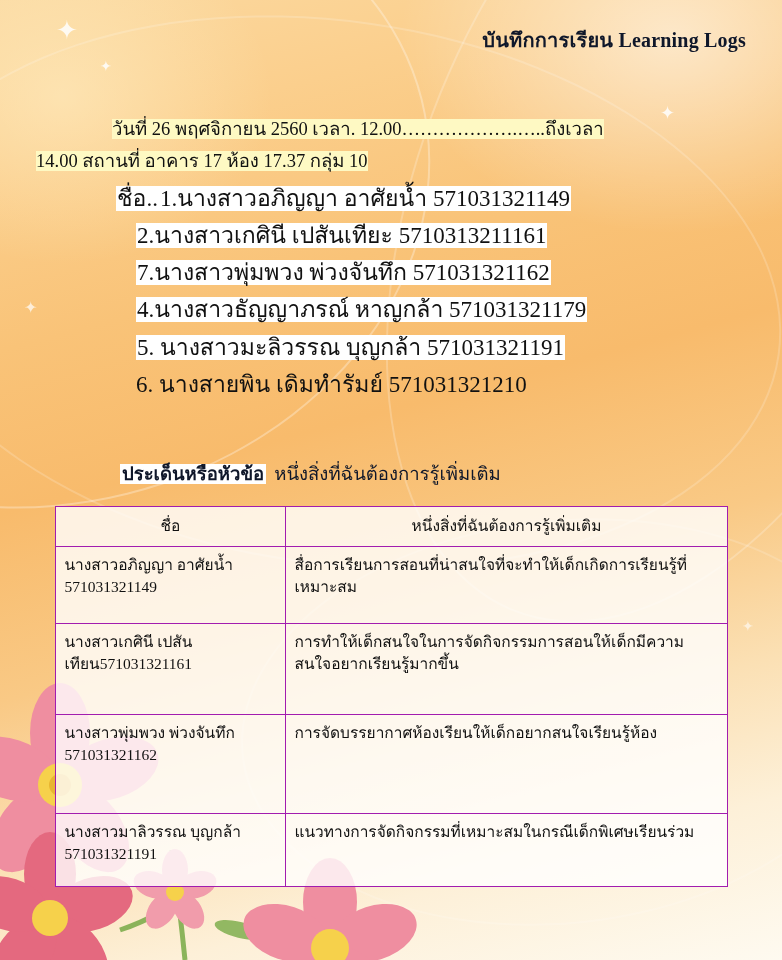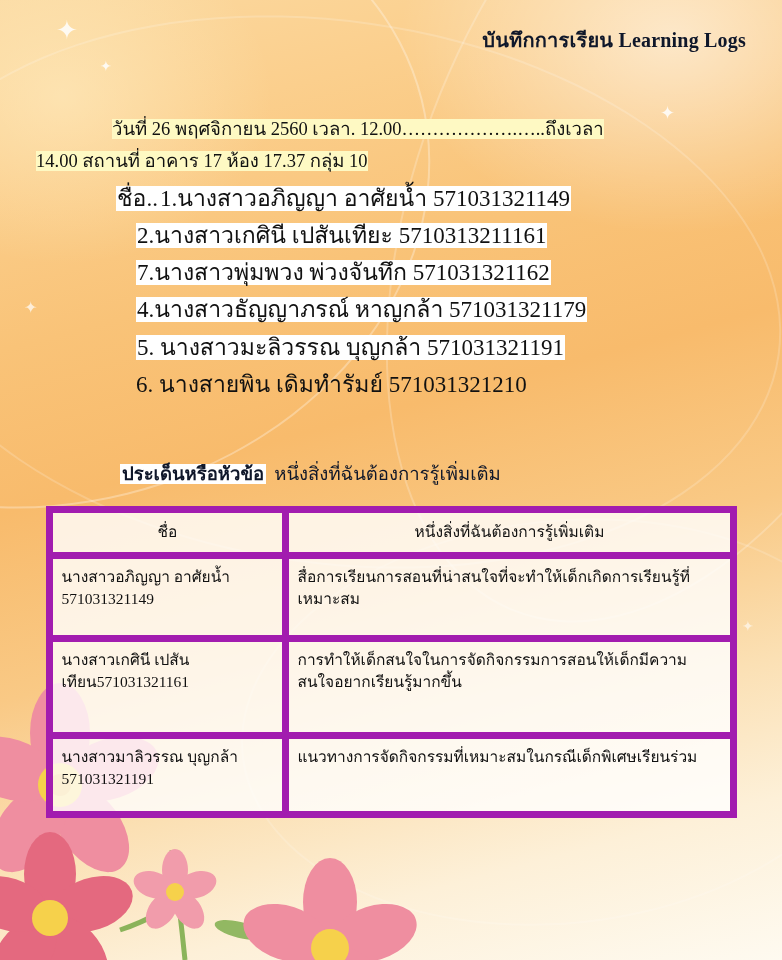--- a/index.html
+++ b/index.html
@@ -110,21 +110,21 @@
   .topic .value { margin-left: 8px; }
 
   table.log {
     margin: 18px auto 0 auto;
     width: 636px;
     border-collapse: collapse;
     background: rgba(255,255,255,0.80);
     table-layout: fixed;
   }
   table.log th, table.log td {
-    border: 7px solid #a21caf;
+    border: 1px solid #a21caf;
     vertical-align: top;
     padding: 7px 8px 7px 9px;
     font-size: 15.5px;
     color: #111;
     line-height: 1.45;
   }
   table.log th {
     font-weight: normal;
     text-align: center;
     padding-top: 8px;
@@ -252,20 +252,25 @@
       <tr class="r1">
         <td class="c1 nowrapname">นางสาวอภิญญา อาศัยน้ำ
 571031321149</td>
         <td class="c2">สื่อการเรียนการสอนที่น่าสนใจที่จะทำให้เด็กเกิดการเรียนรู้ที่เหมาะสม</td>
       </tr>
       <tr class="r2">
         <td class="c1 nowrapname">นางสาวเกศินี เปสัน
 เทียน571031321161</td>
         <td class="c2">การทำให้เด็กสนใจในการจัดกิจกรรมการสอนให้เด็กมีความสนใจอยากเรียนรู้มากขึ้น</td>
       </tr>
+      <tr class="r3">
+        <td class="c1 nowrapname">นางสาวพุ่มพวง พ่วงจันทึก
+571031321162</td>
+        <td class="c2">การจัดบรรยากาศห้องเรียนให้เด็กอยากสนใจเรียนรู้ห้อง</td>
+      </tr>
       <tr class="r5">
         <td class="c1 nowrapname">นางสาวมาลิวรรณ บุญกล้า
 571031321191</td>
         <td class="c2">แนวทางการจัดกิจกรรมที่เหมาะสมในกรณีเด็กพิเศษเรียนร่วม</td>
       </tr>
     </tbody>
   </table>
 
 </div>
 

